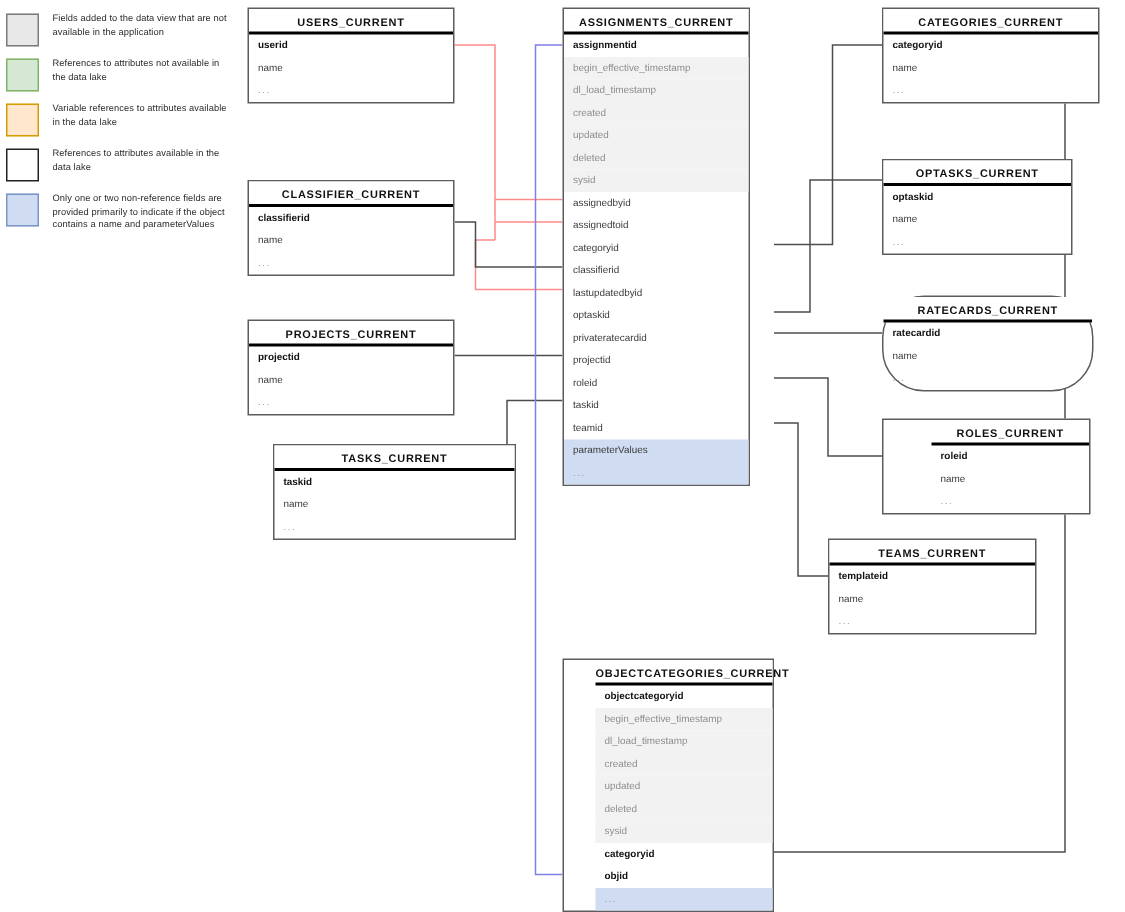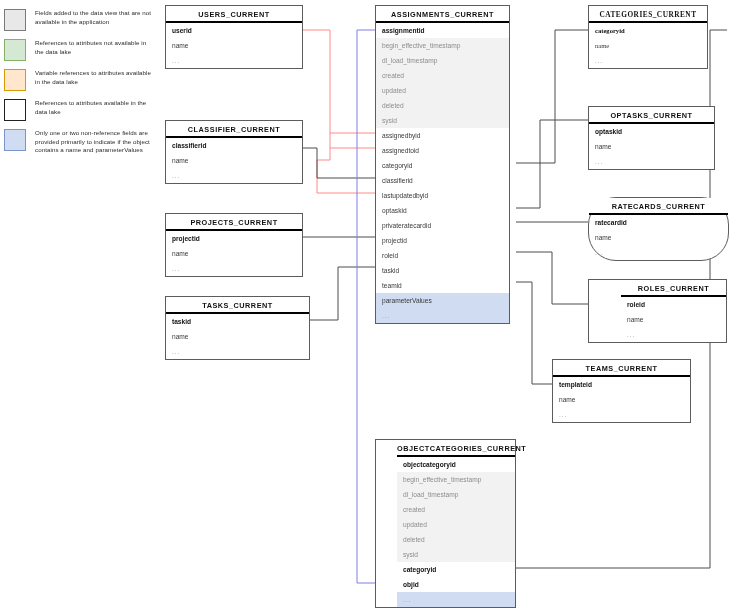--- a/index.html
+++ b/index.html
@@ -147,30 +147,30 @@
 
   <div class="tbl" style="left:165px;top:120px;width:138px;">
     <div class="tbl-title">CLASSIFIER_CURRENT</div>
     <div class="tbl-body">
         <div class="fld pk">classifierid</div>
         <div class="fld ">name</div>
         <div class="fld dots">...</div>
       </div>
   </div>
 
-  <div class="tbl" style="left:165px;top:296px;width:145px;">
+  <div class="tbl" style="left:182px;top:296px;width:162px;">
     <div class="tbl-title">TASKS_CURRENT</div>
     <div class="tbl-body">
         <div class="fld pk">taskid</div>
         <div class="fld ">name</div>
         <div class="fld dots">...</div>
       </div>
   </div>
 
-  <div class="tbl" style="left:375px;top:5px;width:135px;">
+  <div class="tbl" style="left:375px;top:5px;width:125px;">
     <div class="tbl-title">ASSIGNMENTS_CURRENT</div>
     <div class="tbl-body">
         <div class="fld pk">assignmentid</div>
         <div class="fld meta">begin_effective_timestamp</div>
         <div class="fld meta">dl_load_timestamp</div>
         <div class="fld meta">created</div>
         <div class="fld meta">updated</div>
         <div class="fld meta">deleted</div>
         <div class="fld meta">sysid</div>
         <div class="fld ">assignedbyid</div>
@@ -182,21 +182,21 @@
         <div class="fld ">privateratecardid</div>
         <div class="fld ">projectid</div>
         <div class="fld ">roleid</div>
         <div class="fld ">taskid</div>
         <div class="fld ">teamid</div>
         <div class="fld hl">parameterValues</div>
         <div class="fld hl dots">...</div>
       </div>
   </div>
 
-  <div class="tbl" style="left:588px;top:5px;width:120px;font-family:Liberation Serif, serif;">
+  <div class="tbl" style="left:588px;top:5px;width:145px;">
     <div class="tbl-title">CATEGORIES_CURRENT</div>
     <div class="tbl-body">
         <div class="fld pk">categoryid</div>
         <div class="fld ">name</div>
         <div class="fld dots">...</div>
       </div>
   </div>
 
   <div class="tbl" style="left:588px;top:106px;width:127px;">
     <div class="tbl-title">OPTASKS_CURRENT</div>

